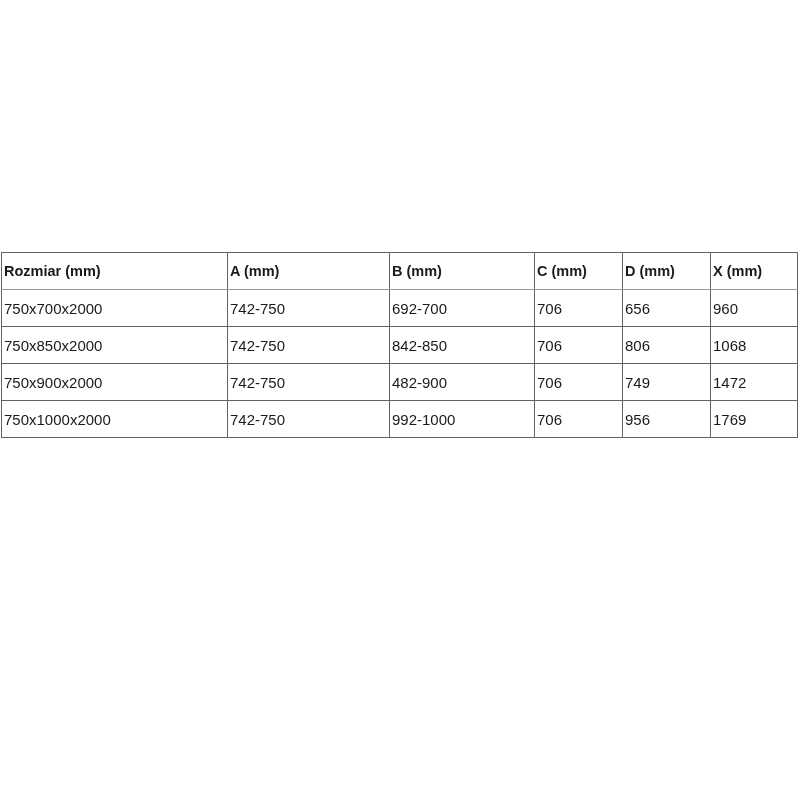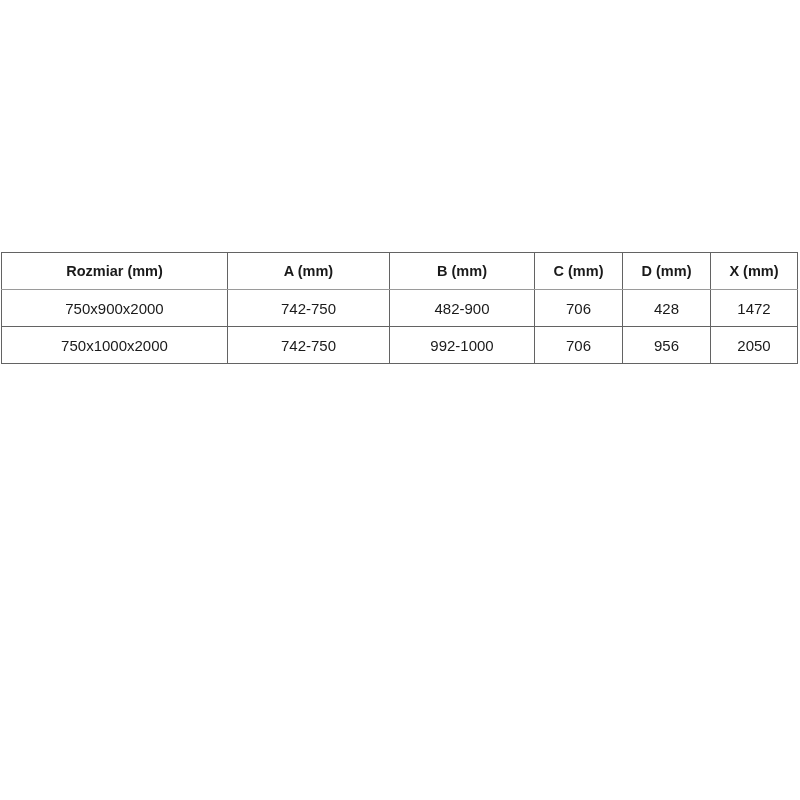--- a/index.html
+++ b/index.html
@@ -23,21 +23,21 @@
   }
   table.dim-table {
     width: 100%;
     border-collapse: collapse;
     table-layout: fixed;
     color: #1a1a1a;
   }
   .dim-table th,
   .dim-table td {
     border: 1px solid #636363;
-    text-align: center;
+    text-align: left;
     vertical-align: middle;
     height: 36px;
     padding: 0 2px;
     overflow: hidden;
     white-space: nowrap;
   }
   .dim-table th {
     font-size: 14.5px;
     font-weight: bold;
     border-bottom-color: #9a9a9a;
@@ -72,31 +72,47 @@
           <th>Rozmiar (mm)</th>
           <th>A (mm)</th>
           <th>B (mm)</th>
           <th>C (mm)</th>
           <th>D (mm)</th>
           <th>X (mm)</th>
         </tr>
       </thead>
       <tbody>
         <tr>
+          <td>750x700x2000</td>
+          <td>742-750</td>
+          <td>692-700</td>
+          <td>706</td>
+          <td>656</td>
+          <td>960</td>
+        </tr>
+        <tr>
+          <td>750x850x2000</td>
+          <td>742-750</td>
+          <td>842-850</td>
+          <td>706</td>
+          <td>806</td>
+          <td>1068</td>
+        </tr>
+        <tr>
           <td>750x900x2000</td>
           <td>742-750</td>
           <td>482-900</td>
           <td>706</td>
-          <td>428</td>
+          <td>749</td>
           <td>1472</td>
         </tr>
         <tr>
           <td>750x1000x2000</td>
           <td>742-750</td>
           <td>992-1000</td>
           <td>706</td>
           <td>956</td>
-          <td>2050</td>
+          <td>1769</td>
         </tr>
       </tbody>
     </table>
   </div>
 </div>
 
 </body></html>

